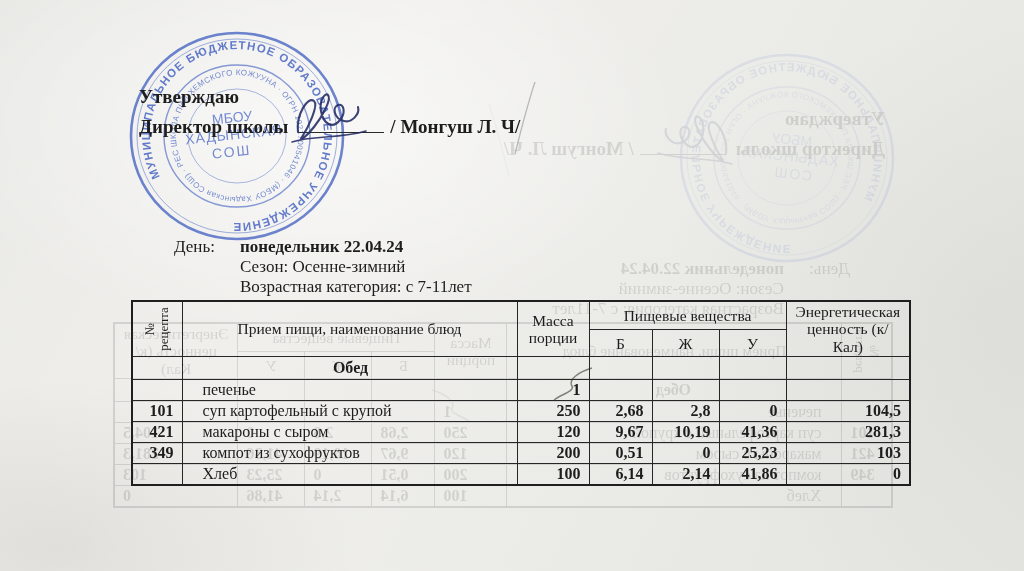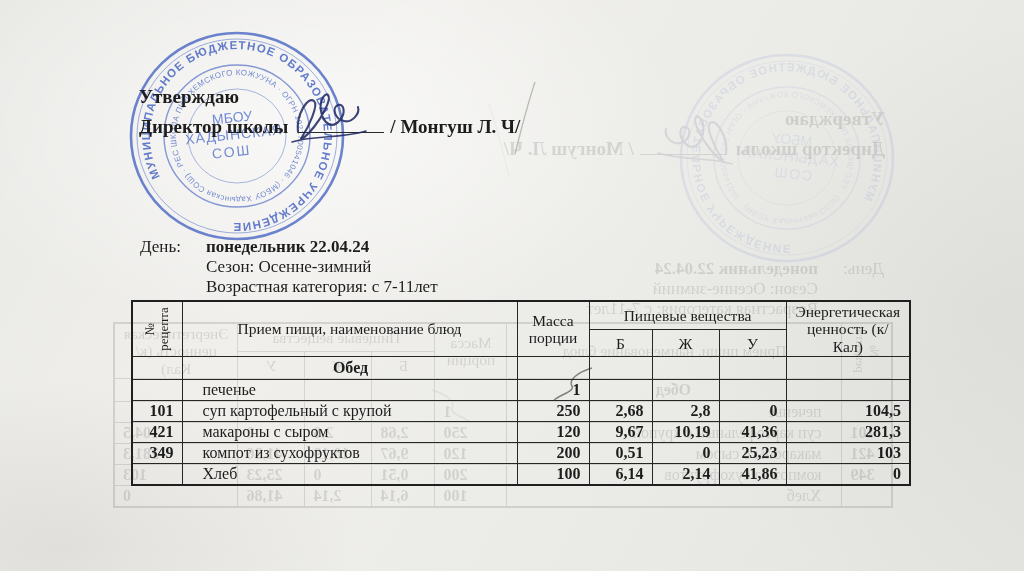--- a/index.html
+++ b/index.html
@@ -22,21 +22,21 @@
   .sig-underline{display:inline-block; width:86px; border-bottom:1.6px solid #2a2a2a;
                  height:14px; margin:0 6px 0 10px;}
   .sig-svg{position:absolute; left:288px; top:86px; width:84px; height:62px;}
   .stamp-svg{position:absolute; left:112px; top:24px; width:250px; height:226px;
              mix-blend-mode:multiply; opacity:.88;}
   .penline-svg{position:absolute; left:505px; top:78px; width:40px; height:80px; opacity:.55;}
   .penmark-svg{position:absolute; left:540px; top:362px; width:60px; height:42px; opacity:.7;}
   
   .meta{position:absolute; left:140px; top:237px; font-size:17px; line-height:20px;}
   .meta-row{display:flex;}
-  .meta-label{width:66px;}
+  .meta-label{width:66px;margin-left:34px;}
   .meta-strong{font-weight:700;}
   
   .menu-table{position:absolute; left:131px; top:300px; width:778px;
               border-collapse:collapse; table-layout:fixed;
               font-size:16px; line-height:1.12;}
   .menu-table th,.menu-table td{border:1.5px solid #262626; padding:1px 6px; overflow:hidden;}
   .menu-table{border:2px solid #1f1f1f;}
   .menu-table th{font-weight:400; text-align:center; vertical-align:middle; font-size:15.5px;}
   .th-energy{font-size:15px;}
   .rot-cell{position:relative;}

